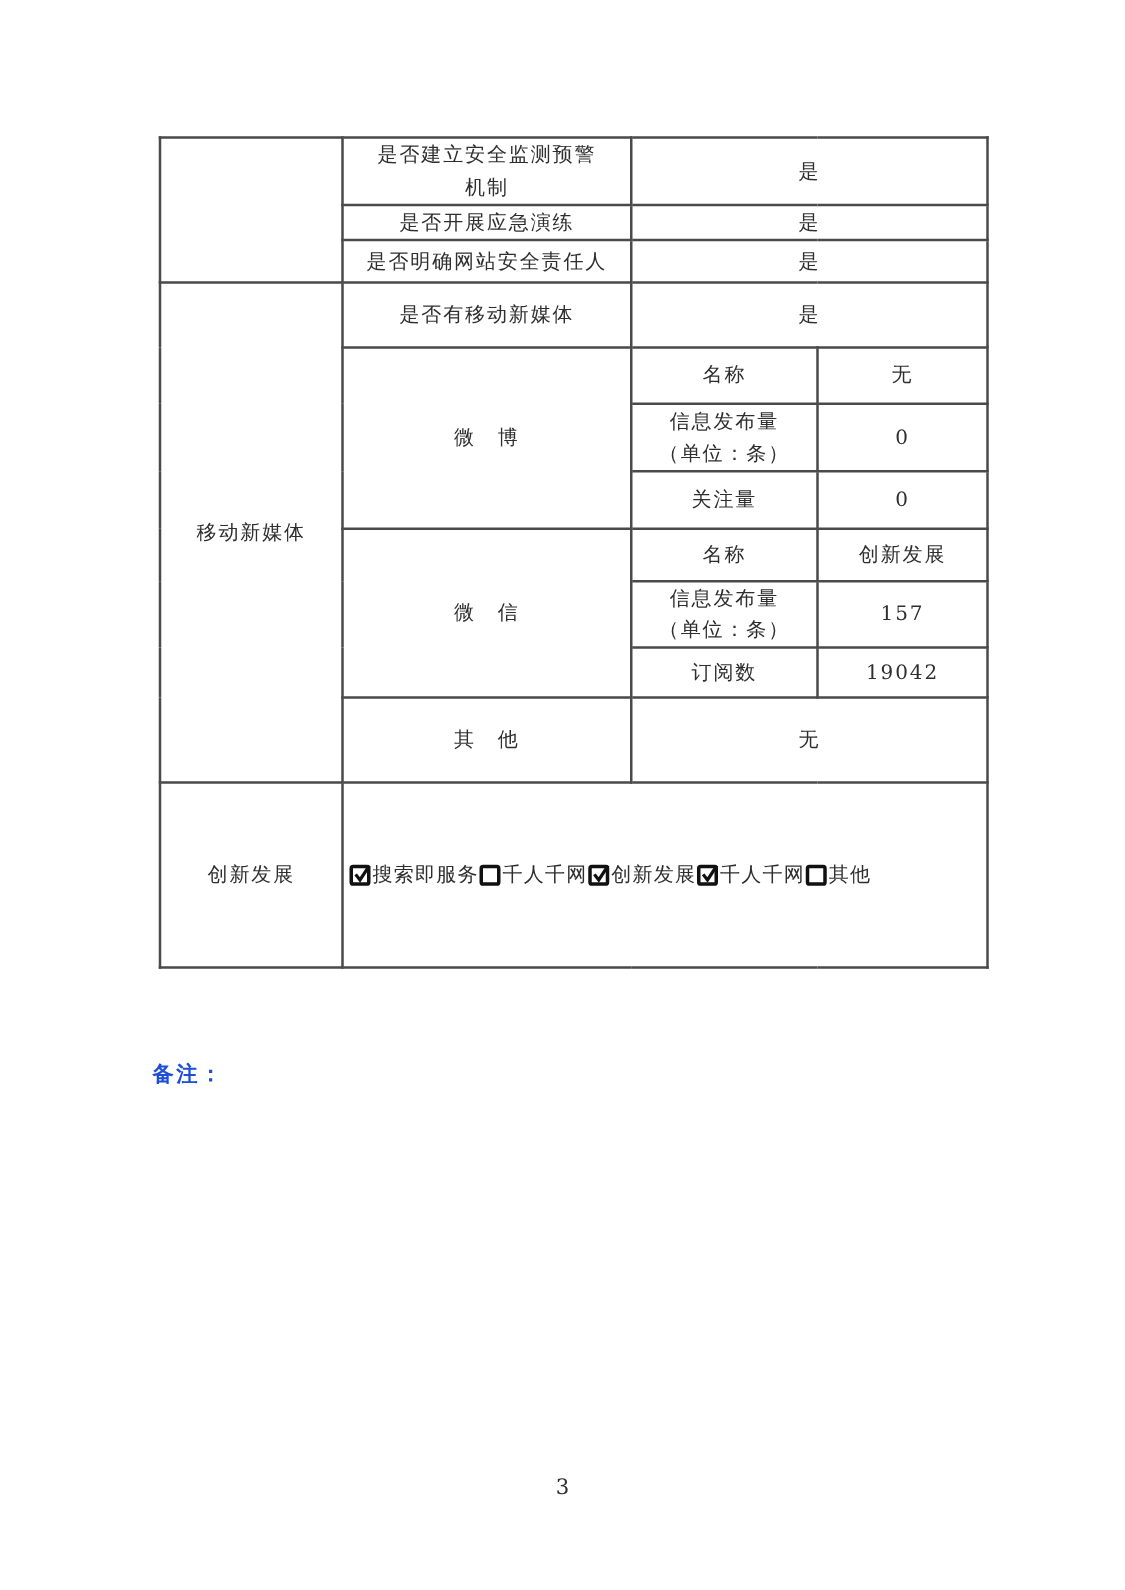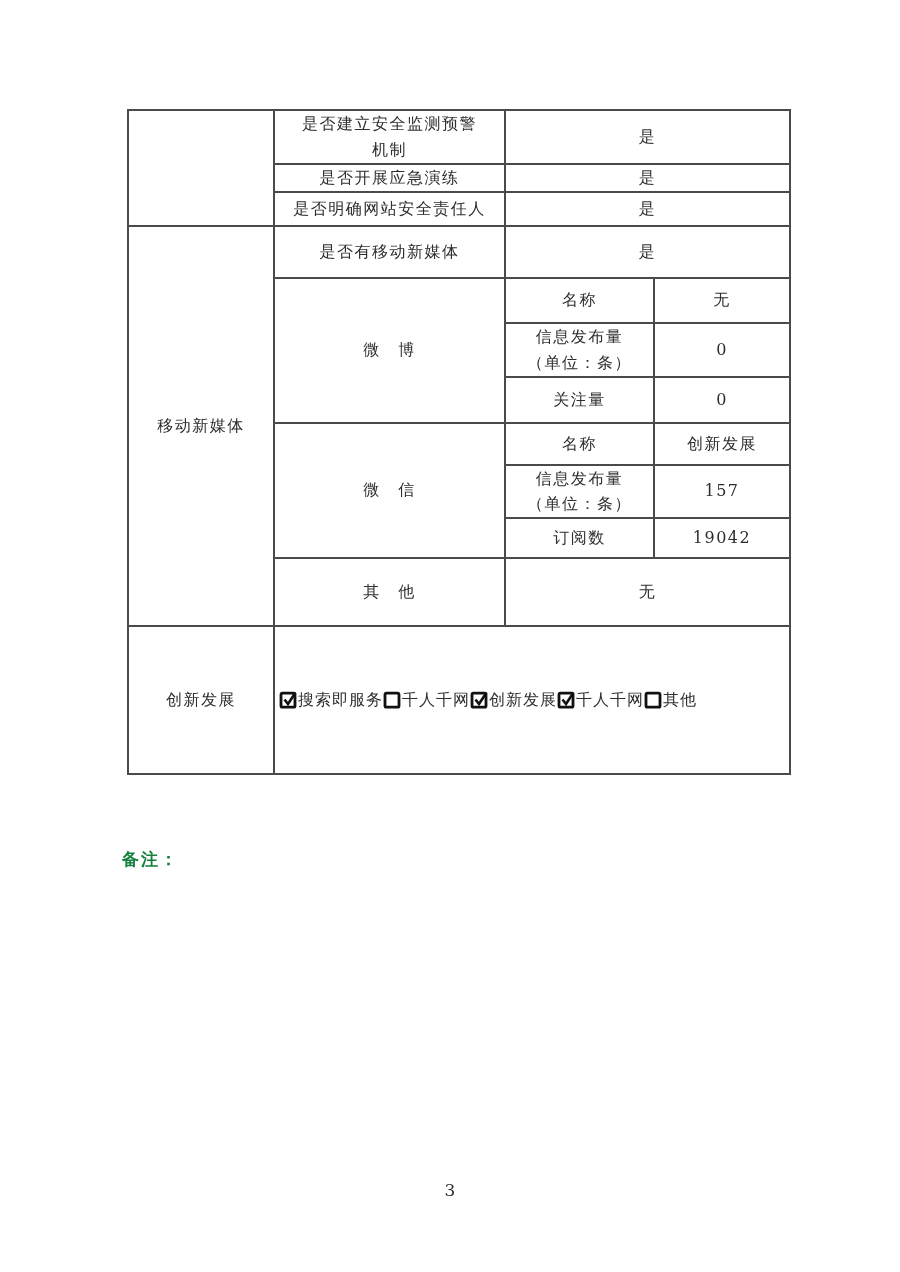--- a/index.html
+++ b/index.html
@@ -40,21 +40,21 @@
     overflow: hidden;
   }
   td.pre { white-space: pre-line; }
   .notes {
     position: absolute;
     left: 122px;
     top: 848px;
     font-size: 17px;
     font-weight: bold;
     letter-spacing: 2px;
-    color: #15803d;
+    color: #1d4ed8;
   }
   .page-number {
     position: absolute;
     top: 1180px;
     left: 0;
     width: 100%;
     text-align: center;
     font-size: 17px;
     color: #2e2e2e;
   }

